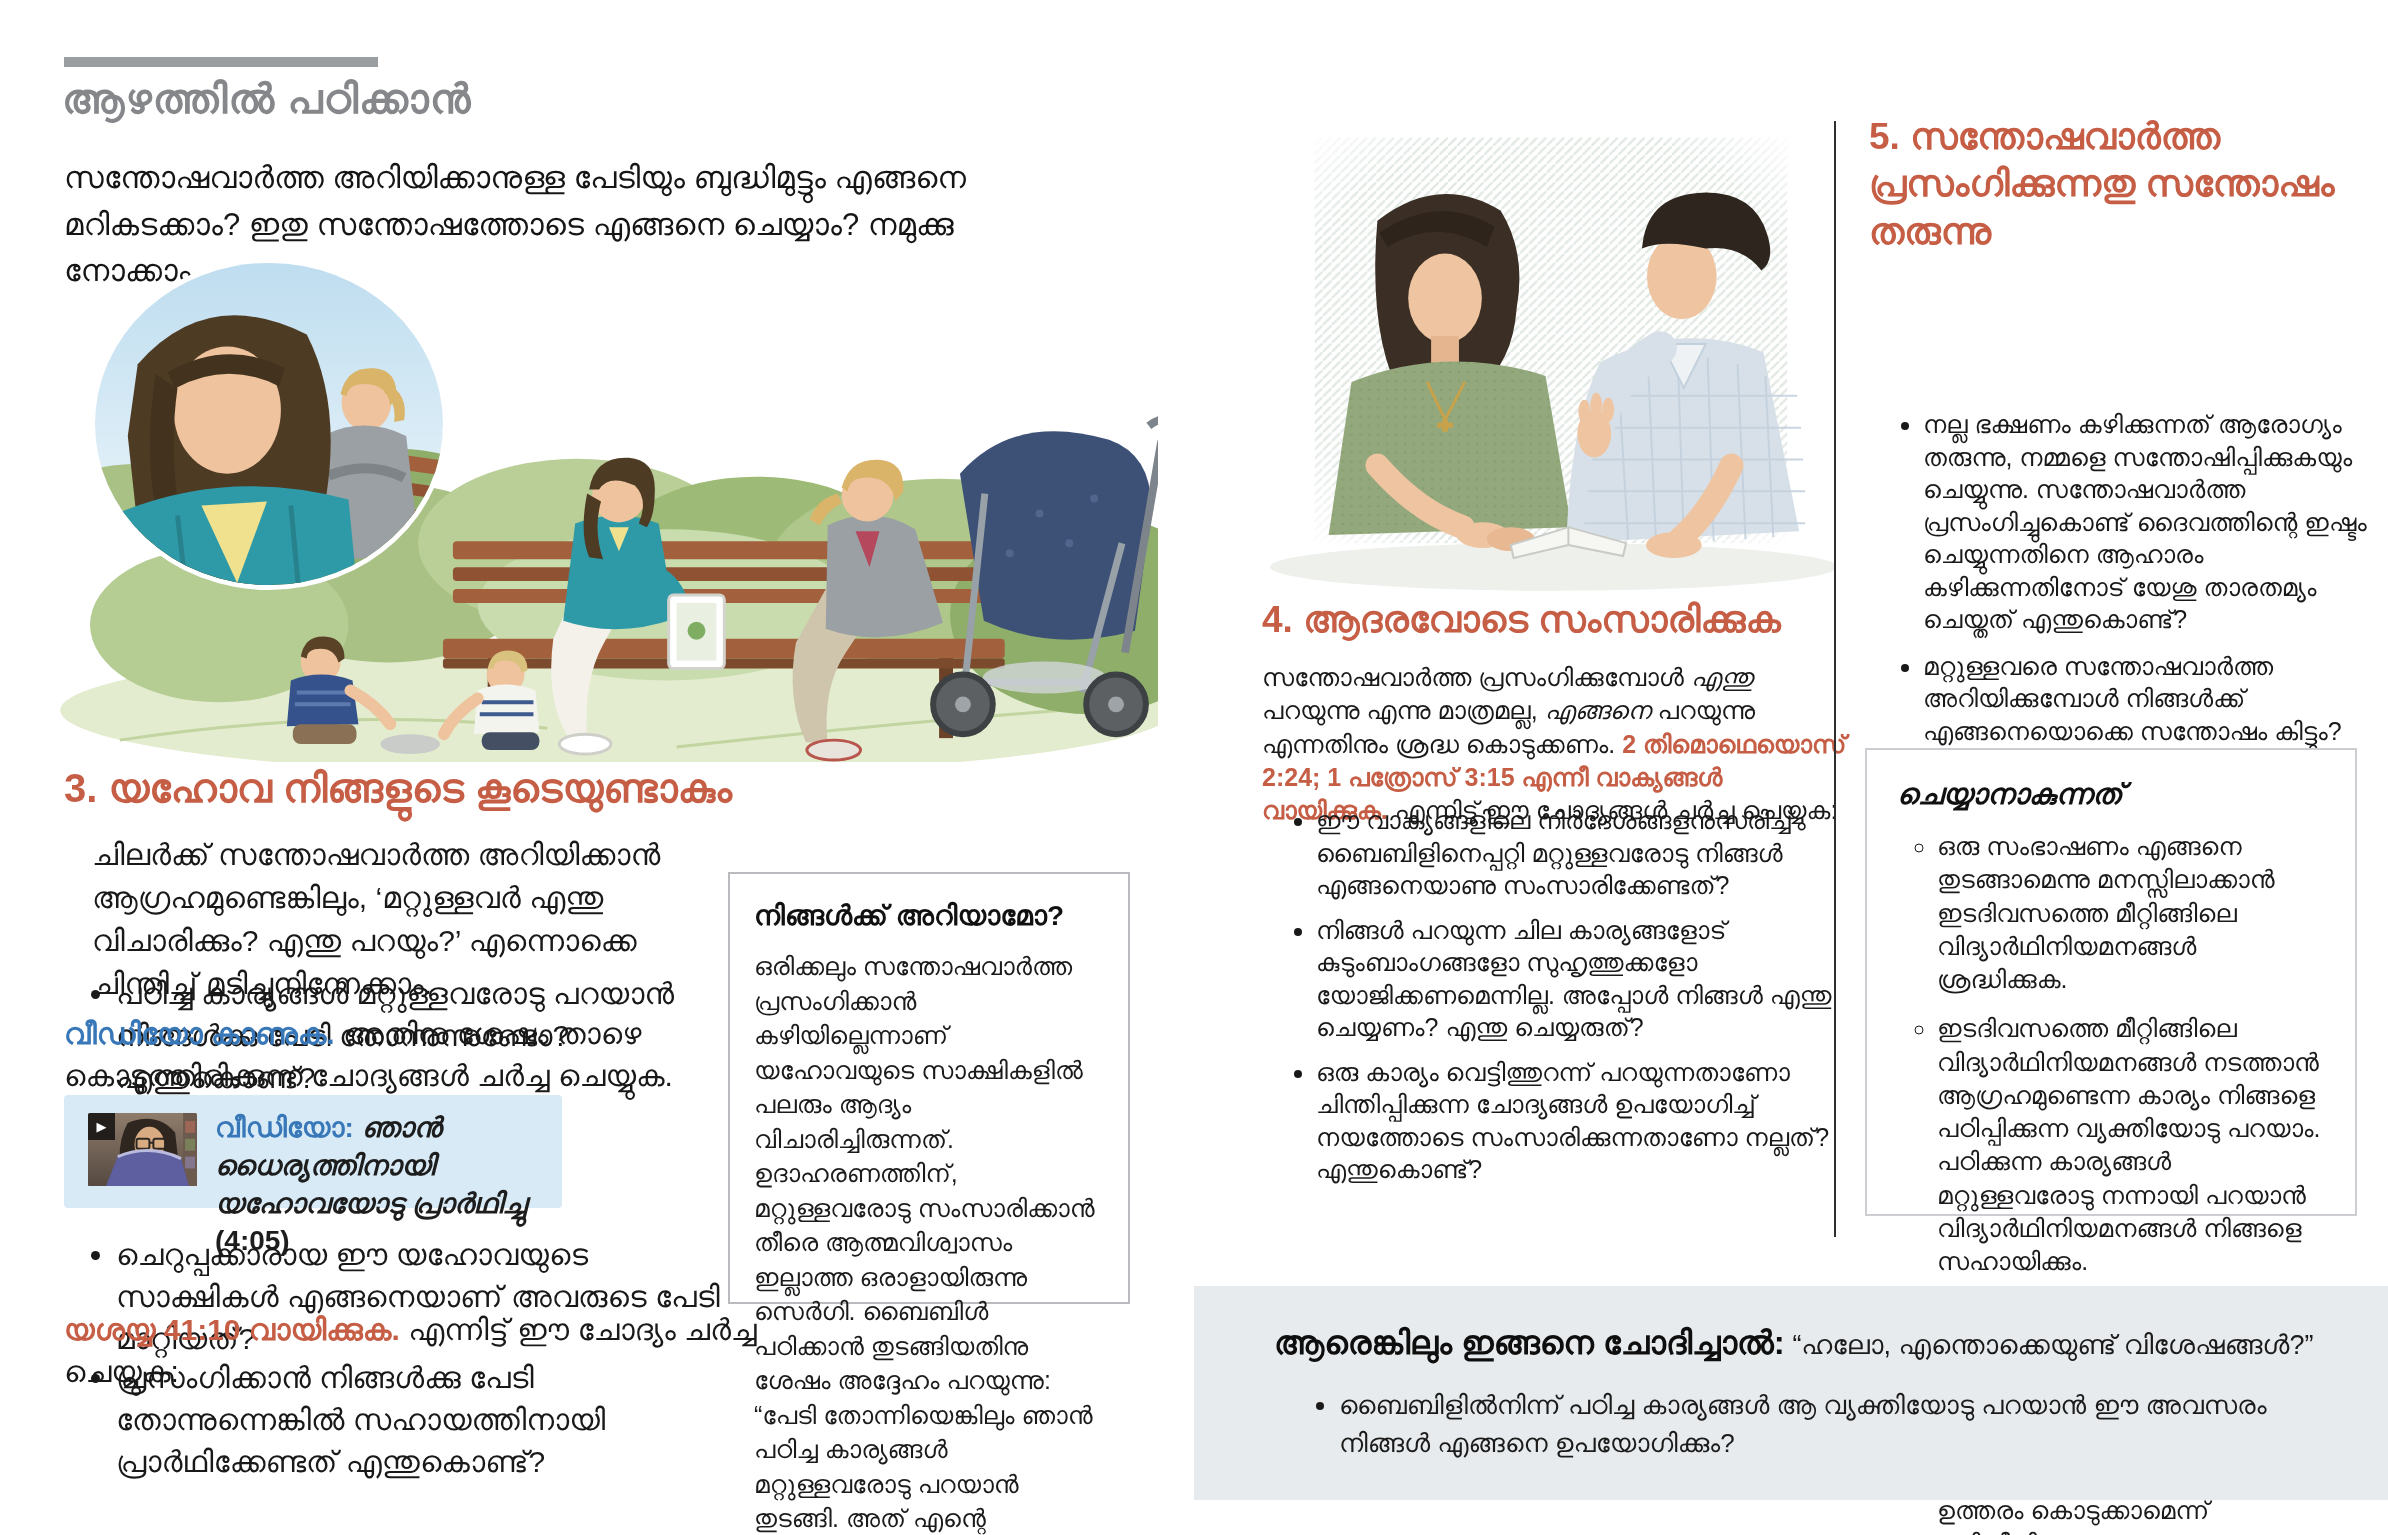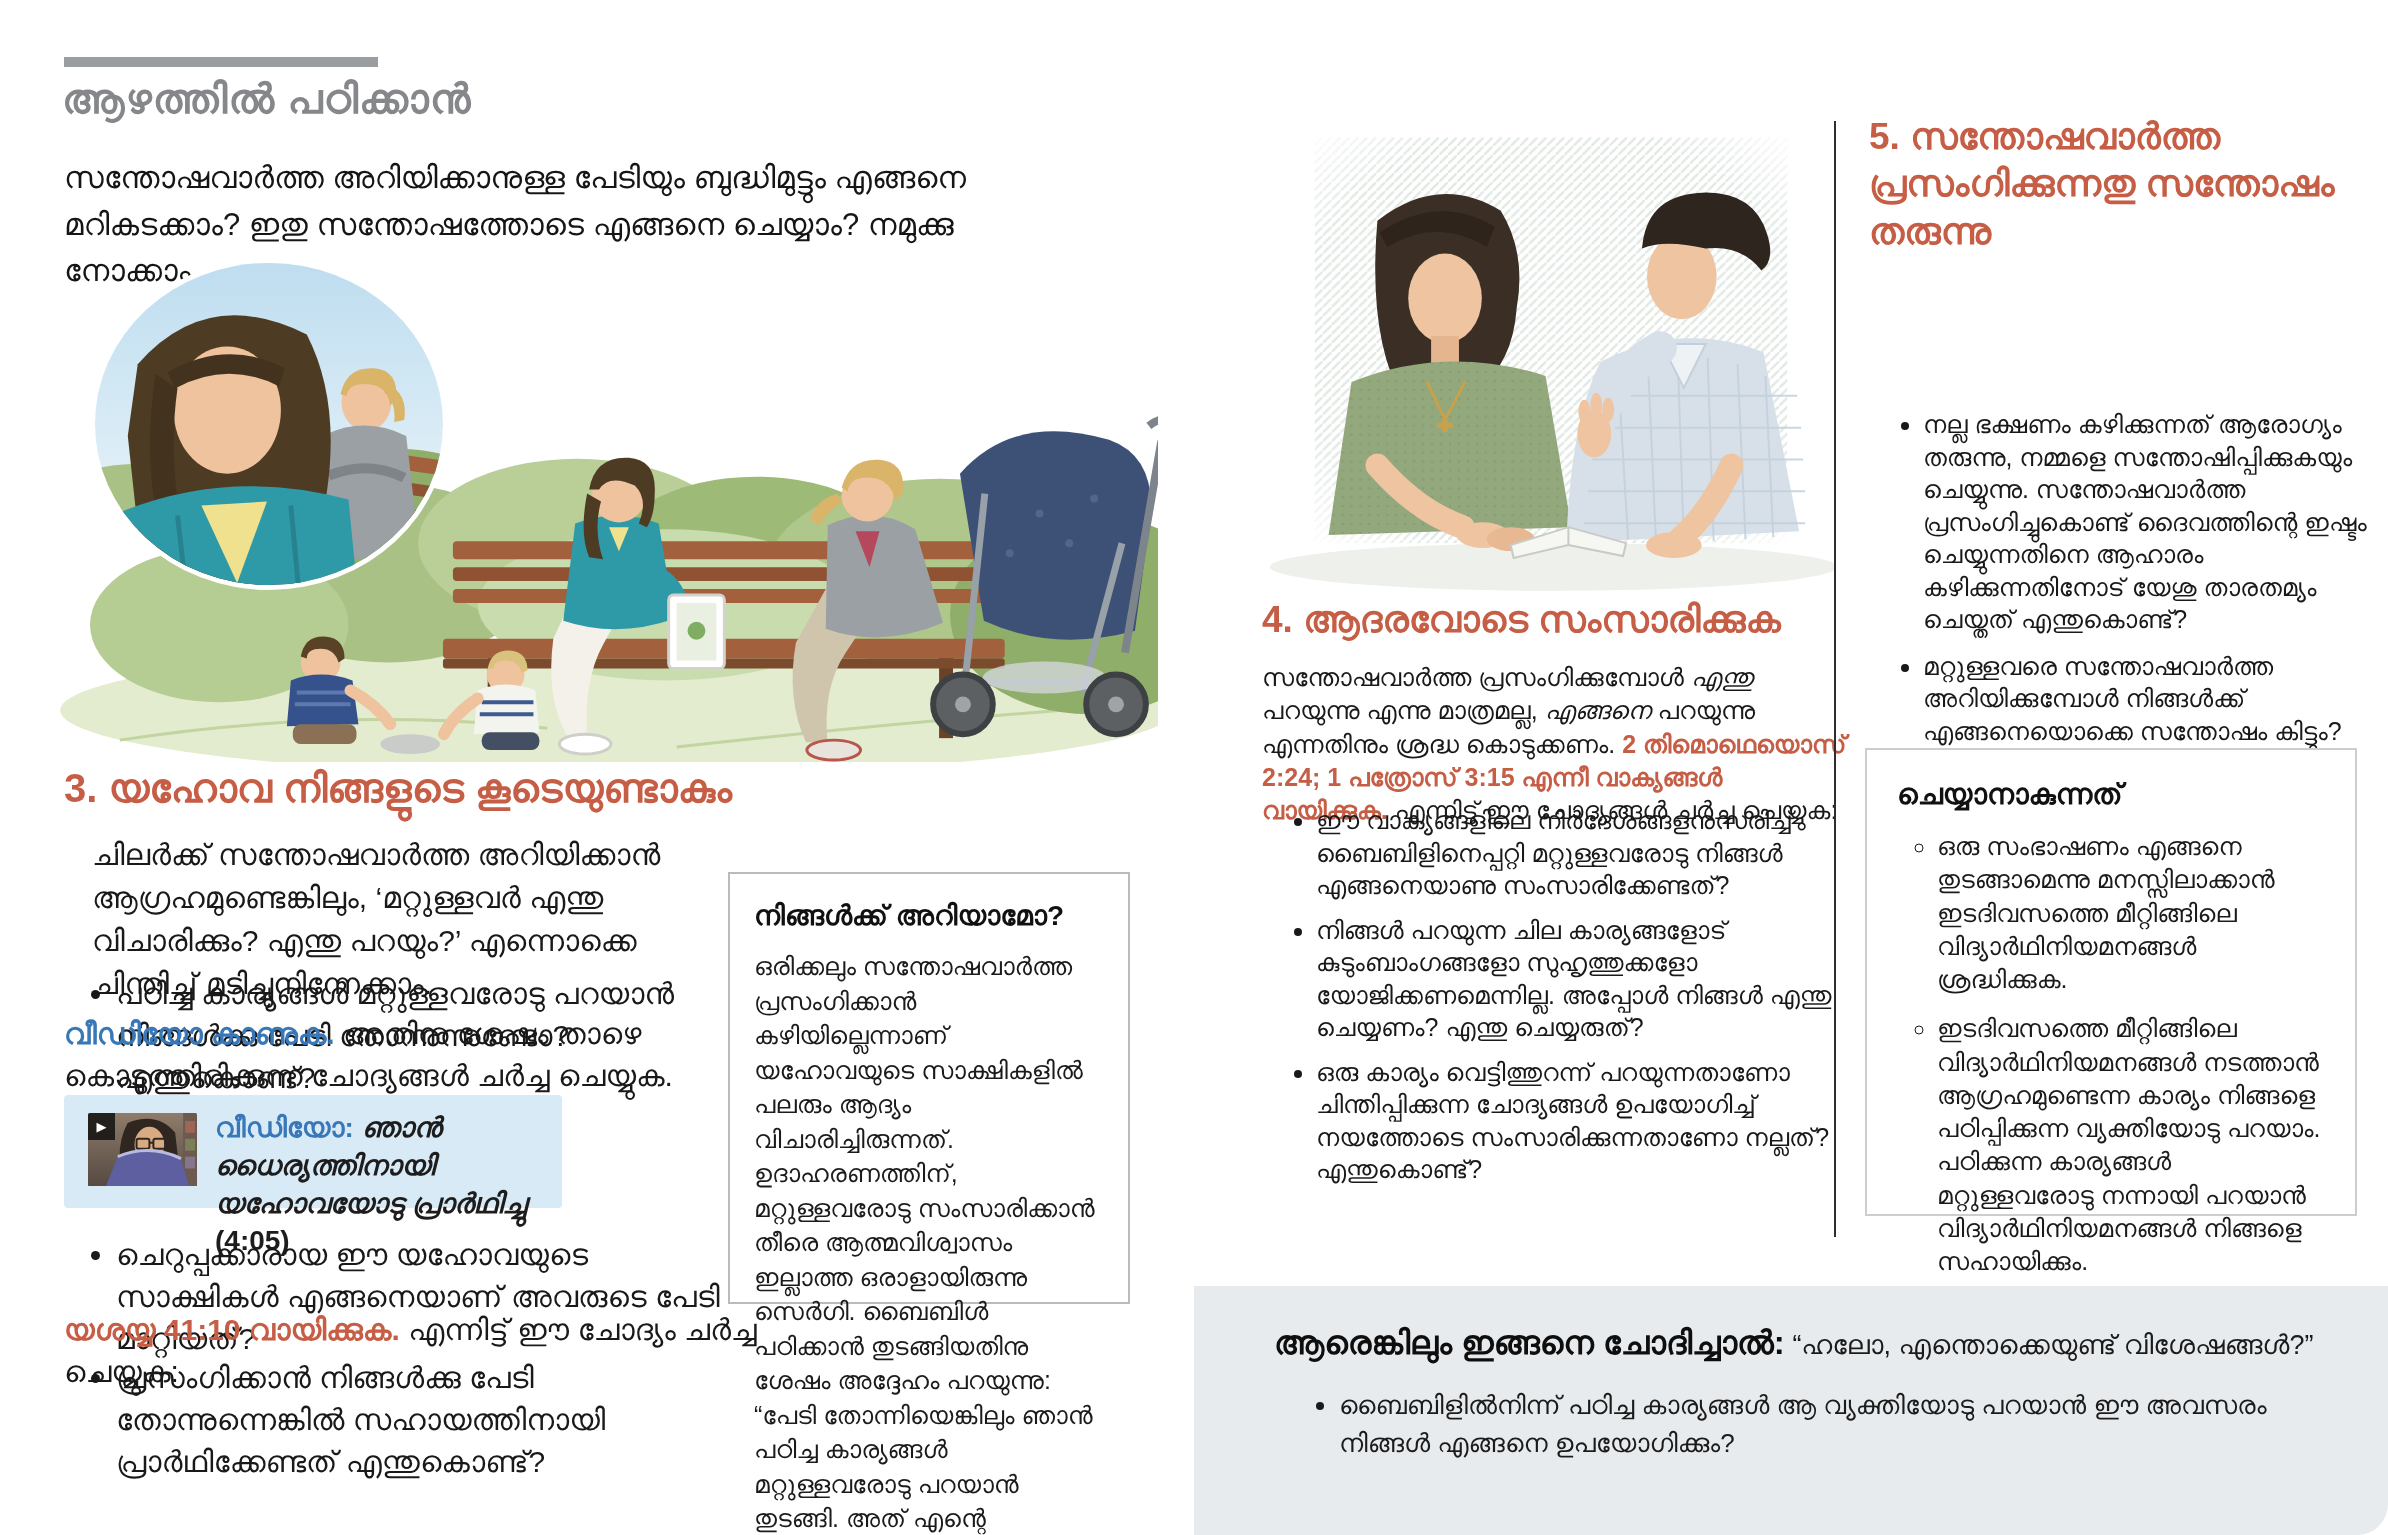--- a/index.html
+++ b/index.html
@@ -49,26 +49,26 @@
   .divider{left:1834px;top:121px;width:2px;height:1116px;background:#2f2f2f;}
 
   
   .s5-title{left:1869px;top:113px;width:488px;font-size:37px;line-height:1.28;}
   .s5-para{left:1869px;top:251px;width:490px;font-size:25px;line-height:1.33;}
   .s5-bullets{left:1877px;top:408px;width:478px;font-size:25px;line-height:1.3;}
   .s5-bullets li{margin-bottom:14px;}
 
   .todo-box{left:1865px;top:748px;width:492px;height:468px;background:#ffffff;
             border:2px solid #cbcdd0;box-sizing:border-box;padding:28px 30px;}
-  .todo-title{font-size:29px;font-weight:bold;color:#111111;}
+  .todo-title{font-size:29px;font-weight:bold;color:#111111;font-style:italic;}
   .todo-list{margin:18px 0 0 0;padding-left:40px;list-style:circle;}
   .todo-list li{margin-bottom:16px;font-size:25px;line-height:1.33;color:#1b1b1b;}
 
   
-  .footer-panel{left:1194px;top:1286px;width:1194px;height:250px;background:#e8ebed;}
+  .footer-panel{left:1194px;top:1286px;width:1194px;height:214px;background:#e8ebed;}
   .footer-lead{position:absolute;left:80px;top:36px;width:1055px;line-height:1.3;}
   .footer-lead-bold{font-size:33px;font-weight:bold;color:#0e0e0e;}
   .footer-lead-quote{font-size:27px;color:#1b1b1b;}
   .footer-ul{position:absolute;left:105px;top:101px;width:975px;margin:0;padding-left:40px;
              font-size:26px;line-height:1.45;color:#1b1b1b;}
 
   ul{list-style:disc;}
   .svg-wrap svg{display:block;width:100%;height:100%;}
   .scene-park{left:60px;top:245px;width:1098px;height:517px;}
   .scene-convo{left:1260px;top:137px;width:575px;height:460px;}

